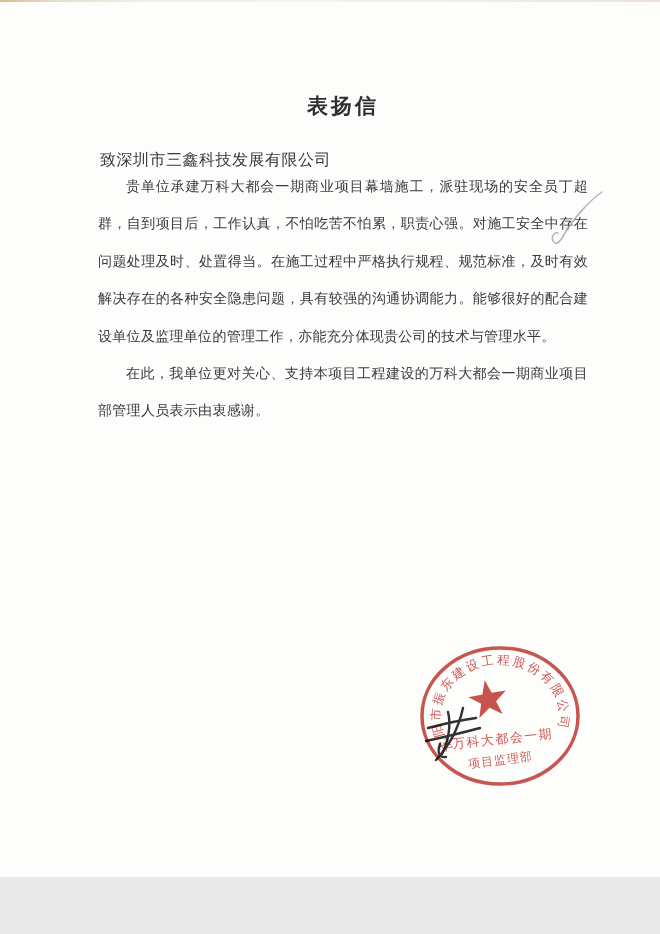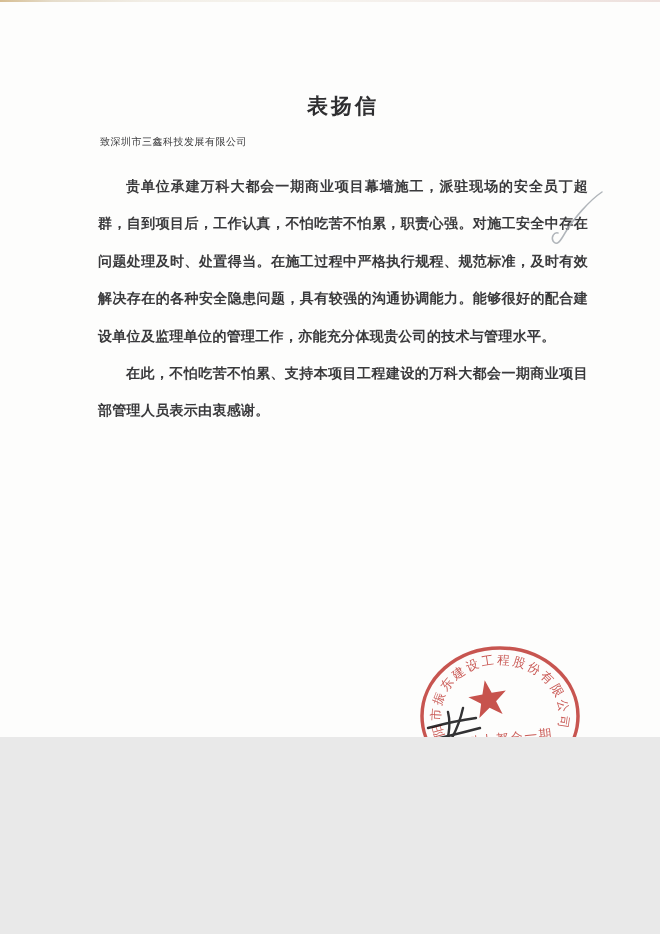--- a/index.html
+++ b/index.html
@@ -1,46 +1,45 @@
 <!DOCTYPE html>
 <html><head>
 <meta charset="utf-8">
 <style>
   html,body { margin:0; padding:0; background:#e9e9e9; }
   .page {
     position:relative;
-    width:660px; height:737px;
+    width:660px; height:877px;
     margin:0 auto;
     background:#fdfdfc;
     overflow:hidden;
     font-family:"Liberation Sans", sans-serif;
     color:#3a3a3c;
   }
   .top-edge {
     position:absolute; top:0; left:0; right:0; height:2px;
     background:linear-gradient(90deg,#c9a86e 0%,#ded2bb 8%,#eee9df 22%,#f4f1ea 45%,#efe6e2 72%,#e8d6d2 100%);
     opacity:.75;
   }
   .title {
     position:absolute; top:92px; left:0; right:0;
     margin:0; text-align:center;
     transform:translateX(13px);
     font-size:21px; font-weight:600; letter-spacing:3px;
     color:#2e2e30;
   }
   .addressee {
-    position:absolute; top:135px; left:100px;
-    font-size:10px; letter-spacing:.5px;
+    position:absolute; top:150px; left:100px;
+    font-size:16px; letter-spacing:.5px;
   }
   .body-text {
     position:absolute; top:168px; left:98px; width:490px;
     font-size:14px; line-height:37.4px;
     text-align:justify; text-justify:inter-character;
     letter-spacing:.3px;
-    font-weight:bold;
   }
   .body-text p { margin:0; text-indent:2em; }
   .sig-org {
     position:absolute; top:666px; right:82px;
     font-size:14px; letter-spacing:.3px;
   }
   .sig-date {
     position:absolute; top:700px; right:86px;
     font-size:15px; letter-spacing:.5px;
   }
@@ -68,21 +67,21 @@
 <div class="page">
 
   <div class="top-edge"></div>
 
   <h1 class="title">表扬信</h1>
 
   <div class="addressee">致深圳市三鑫科技发展有限公司</div>
 
   <div class="body-text">
     <p>贵单位承建万科大都会一期商业项目幕墙施工，派驻现场的安全员丁超群，自到项目后，工作认真，不怕吃苦不怕累，职责心强。对施工安全中存在问题处理及时、处置得当。在施工过程中严格执行规程、规范标准，及时有效解决存在的各种安全隐患问题，具有较强的沟通协调能力。能够很好的配合建设单位及监理单位的管理工作，亦能充分体现贵公司的技术与管理水平。</p>
-    <p>在此，不怕吃苦不怕累、支持本项目工程建设的万科大都会一期商业项目部管理人员表示由衷感谢。</p>
+    <p>在此，我单位更对关心、支持本项目工程建设的万科大都会一期商业项目部管理人员表示由衷感谢。</p>
   </div>
 
 
 
   <svg class="pencil-mark" viewBox="0 0 70 75">
     <path d="M 62,10 C 50,18 34,36 25,51 C 21,58 17,65 13,59 C 11,55 14,50 18,51" fill="none" stroke="#a2a8ae" stroke-width="1.5" stroke-linecap="round" opacity="0.85"></path>
   </svg>
 
   <svg class="stamp" viewBox="0 0 180 158">
     <ellipse cx="85" cy="73" rx="78" ry="68" fill="none" stroke="currentColor" stroke-width="3.5" opacity="0.9"></ellipse>

